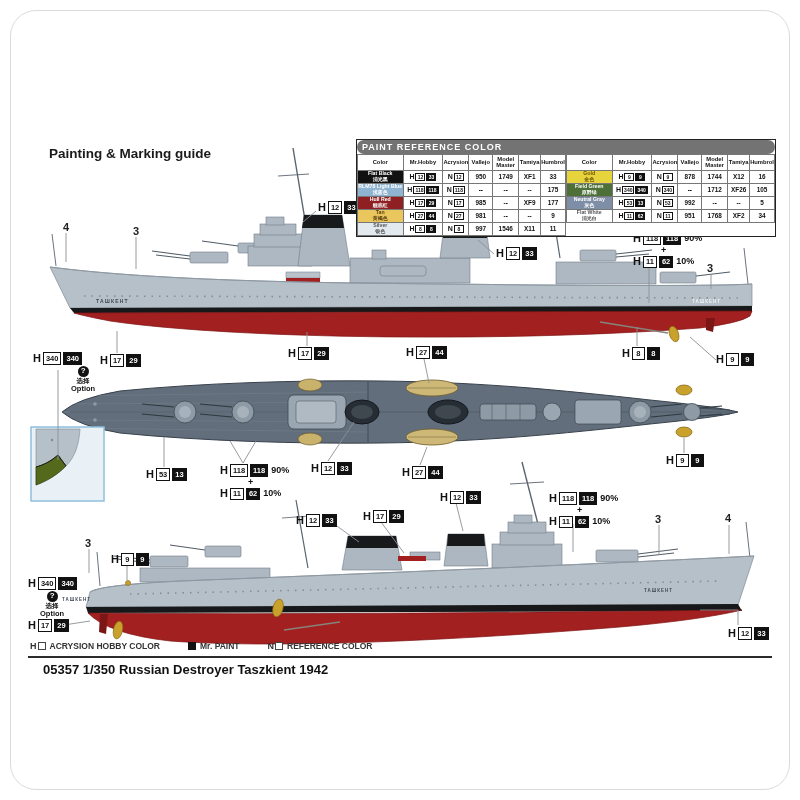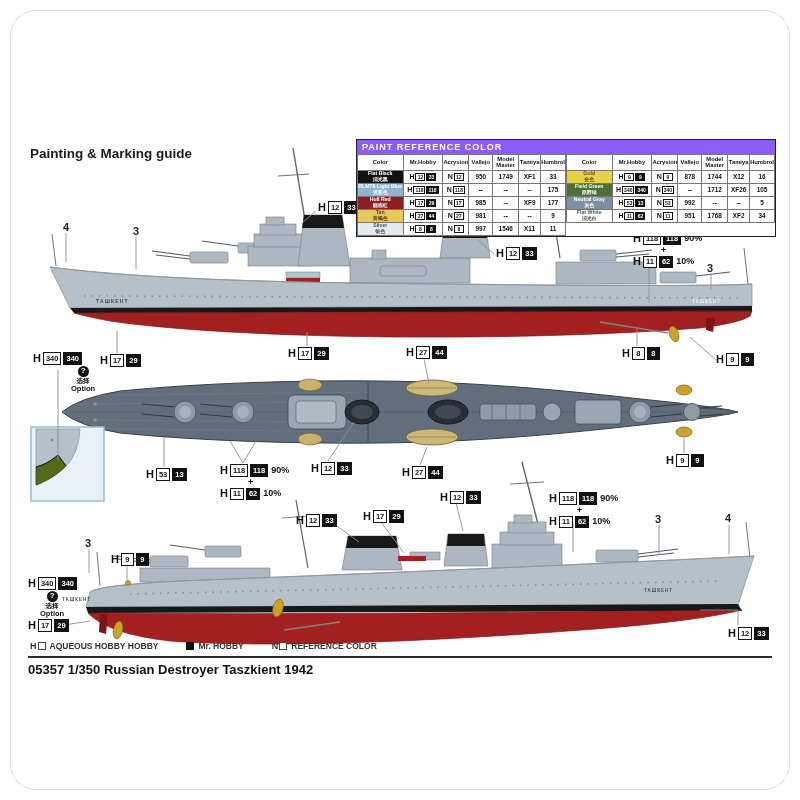--- a/index.html
+++ b/index.html
@@ -4,25 +4,25 @@
 <style>
   html,body{margin:0;padding:0;background:#fff;}
   .page{position:relative;width:800px;height:800px;background:#ffffff;overflow:hidden;
         font-family:"Liberation Sans",sans-serif;color:#111;}
   .frame{position:absolute;inset:10px;border:1.5px solid #d9dcde;border-radius:26px;pointer-events:none;}
   svg{position:absolute;left:0;top:0;}
 
   
   .tblock{position:absolute;left:30px;top:144px;z-index:4;}
   .t-zh{font-size:14px;font-weight:bold;letter-spacing:4px;color:#1a1a1a;}
-  .t-en{font-size:13.5px;font-weight:bold;margin-top:2px;color:#1a1a1a;}
+  .t-en{font-size:13.5px;font-weight:bold;margin-top:2px;color:#1a1a1a;margin-left:19px;}
 
   
   .ptable{position:absolute;left:356px;top:139px;width:418px;border:1px solid #222;background:#fff;z-index:6;}
-  .ptitle{background:#8b5cf6;color:#fff;font-size:9px;font-weight:bold;padding:2px 5px;letter-spacing:1px;}
+  .ptitle{background:#737373;color:#fff;font-size:9px;font-weight:bold;padding:2px 5px;letter-spacing:1px;border-radius:7px;}
   .phalves{display:flex;align-items:flex-start;}
   .ptable table{border-collapse:collapse;table-layout:fixed;}
   .ptable th{font-size:5.8px;font-weight:bold;border:1px solid #777;padding:1px 0;line-height:1.1;background:#fff;}
   .ptable td{font-size:6.4px;font-weight:bold;border:1px solid #777;text-align:center;height:12px;padding:0;}
   .ptable col.c-color{width:46px}.ptable col.c-hobby{width:40px}.ptable col.c-acr{width:26px}
   .ptable col.c-val{width:24px}.ptable col.c-mm{width:26px}.ptable col.c-tam{width:22px}.ptable col.c-hum{width:24px}
   td.swatch div{line-height:1.08;}
   td.swatch .nm-en{font-size:5.2px;}
   td.swatch .nm-zh{font-size:5px;}
   .mini{display:inline-flex;align-items:center;gap:1px;}
@@ -49,21 +49,21 @@
   .marker{position:absolute;font-weight:bold;font-size:11px;color:#222;z-index:5;}
 
   
   .legend{position:absolute;left:30px;top:641px;display:flex;gap:28px;align-items:center;
           font-size:8.5px;font-weight:bold;color:#333;z-index:4;}
   .lg-item{display:inline-flex;align-items:center;}
   .lg-sym{font-size:9px;margin-right:1px;}
   .lg-box{display:inline-block;width:6px;height:6px;border:1px solid #444;margin:0 4px 0 0;background:#fff;}
   .lg-box.solid{background:#111;border-color:#111;}
   .rule{position:absolute;left:28px;top:656px;width:744px;height:2px;background:#2b2b2b;z-index:4;}
-  .footer{position:absolute;left:28px;top:662px;font-size:13px;font-weight:bold;color:#111;z-index:4;}
+  .footer{position:absolute;left:43px;top:662px;font-size:13px;font-weight:bold;color:#111;z-index:4;}
 </style>
 </head>
 <body>
 
 <div class="page">
   <div class="frame"></div>
 
   <svg width="800" height="800" viewBox="0 0 800 800">
 
     <g>
@@ -676,25 +676,25 @@
   <div class="co" style="left:728px;top:627px">
       <span class="co-h">H</span>
       <span class="co-bx">12</span>
       <span class="co-bk">33</span>
     </div>
 
   <div class="legend">
       <span class="lg-item">
         <span class="lg-sym">H</span>
         <span class="lg-box"></span>
-        <span class="lg-label">AQUEOUS HOBBY HOBBY</span>
+        <span class="lg-label">ACRYSION HOBBY COLOR</span>
       </span>
       <span class="lg-item">
         <span class="lg-box solid"></span>
-        <span class="lg-label">Mr. HOBBY</span>
+        <span class="lg-label">Mr. PAINT</span>
       </span>
       <span class="lg-item">
         <span class="lg-sym">N</span>
         <span class="lg-box"></span>
         <span class="lg-label">REFERENCE COLOR</span>
       </span>
     </div>
   <div class="rule"></div>
   <div class="footer">05357  1/350  Russian Destroyer Taszkient 1942</div>
 </div>

